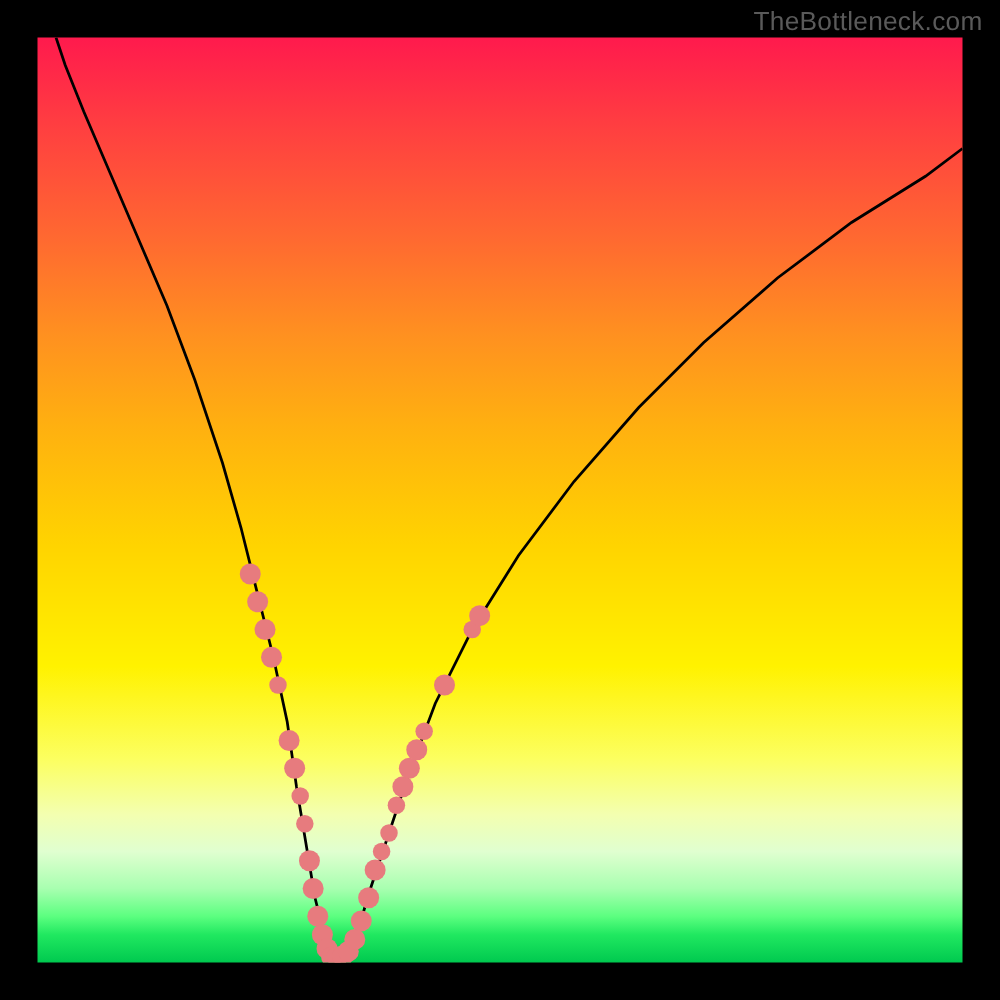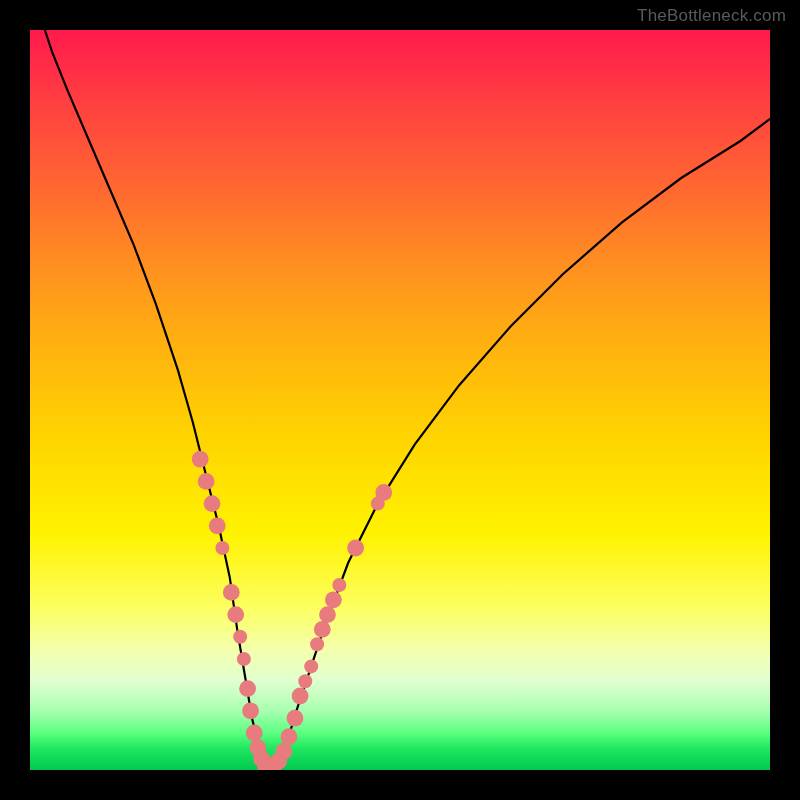--- a/index.html
+++ b/index.html
@@ -38,21 +38,21 @@
       #e0ffd0 88%,
       #a8ffb0 92%,
       #5cff80 95%,
       #20e860 97%,
       #00c94f 100%);
   }
   .watermark {
     position: absolute;
     top: 6px;
     right: 14px;
-    font-size: 17px;
+    font-size: 21px;
     font-weight: 500;
     color: #5a5a5a;
     letter-spacing: 0.2px;
     user-select: none;
   }
   svg.curve {
     position: absolute;
     top: 0;
     left: 0;
   }

